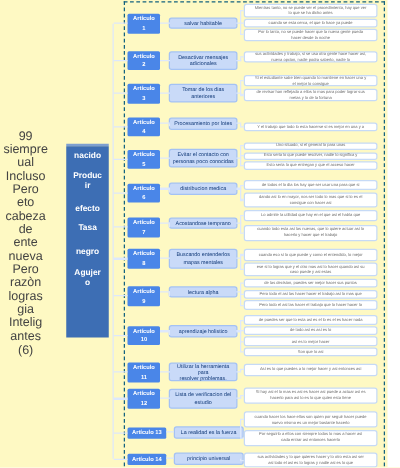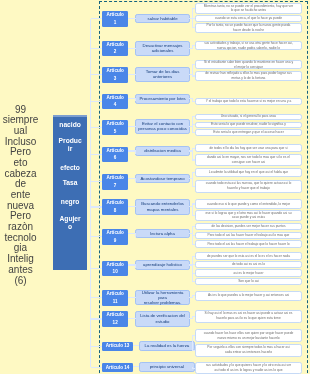--- a/index.html
+++ b/index.html
@@ -51,21 +51,21 @@
       <div>ual</div>
       <div>Incluso</div>
       <div>Pero</div>
       <div>eto</div>
       <div>cabeza</div>
       <div>de</div>
       <div>ente</div>
       <div>nueva</div>
       <div>Pero</div>
       <div>razòn</div>
-      <div>tecnolo</div>
+      <div>logras</div>
       <div>gia</div>
       <div>Intelig</div>
       <div>antes</div>
       <div>(6)</div>
     </div>
   <div class="panel-cap"></div>
   <div class="panel" id="panel">
       <div class="pl" style="top: 4.3px;">nacido</div>
       <div class="pl" style="top: 20.7px;">Producir</div>
       <div class="pl" style="top: 47px;">efecto</div>

